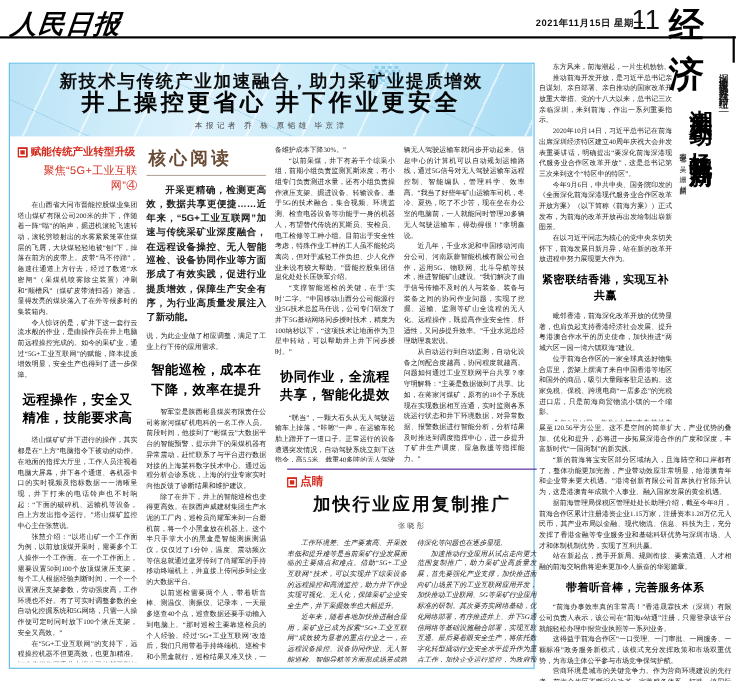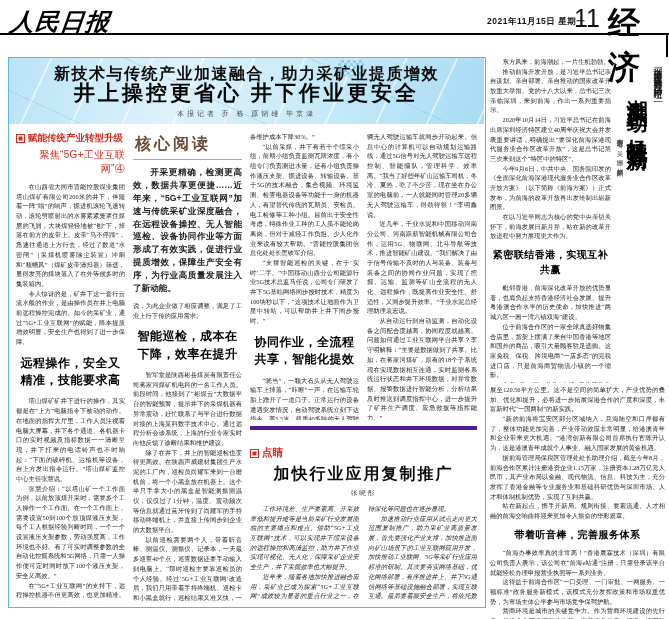--- a/index.html
+++ b/index.html
@@ -69,22 +69,22 @@
 
   
   .core-box { margin-bottom:6px; }
   .core-title { font-family:"Liberation Sans", sans-serif; font-size:16px; font-weight:bold;
                 color:#6b4a35; letter-spacing:3px; padding:2px 0 4px 2px; }
   .core-rule { height:1px; background:#b5a79b; margin-bottom:6px; }
   .core-text { font-family:"Liberation Sans", sans-serif; font-size:8.6px; font-weight:bold;
                line-height:1.5; text-align:justify; text-indent:2em; color:#222; }
 
   
-  .highlight { position:absolute; left:241px; top:368px; width:227px; height:176px;
-               border-top:4px solid #4c1d95; padding-top:16px; overflow:hidden; }
+  .highlight { position:absolute; left:252px; top:368px; width:227px; height:176px;
+               border-top:1px solid #4c1d95; padding-top:4px; overflow:hidden; }
   .hl-label { display:flex; align-items:center; gap:3px; font-family:"Liberation Sans", sans-serif;
               font-size:10.5px; font-weight:bold; color:#d42b1e; }
   .hl-title { text-align:center; font-size:16px; font-weight:bold; letter-spacing:2px;
               color:#0a0a0a; margin-top:4px; }
   .hl-author { text-align:center; font-size:6.5px; color:#444; letter-spacing:2px; margin:4px 0 6px 0; }
   .hl-cols { display:flex; gap:9px; }
   .hl-col { width:109px; overflow:hidden; height:118px; }
   .hl-col .para { font-style:italic; }
 
   

